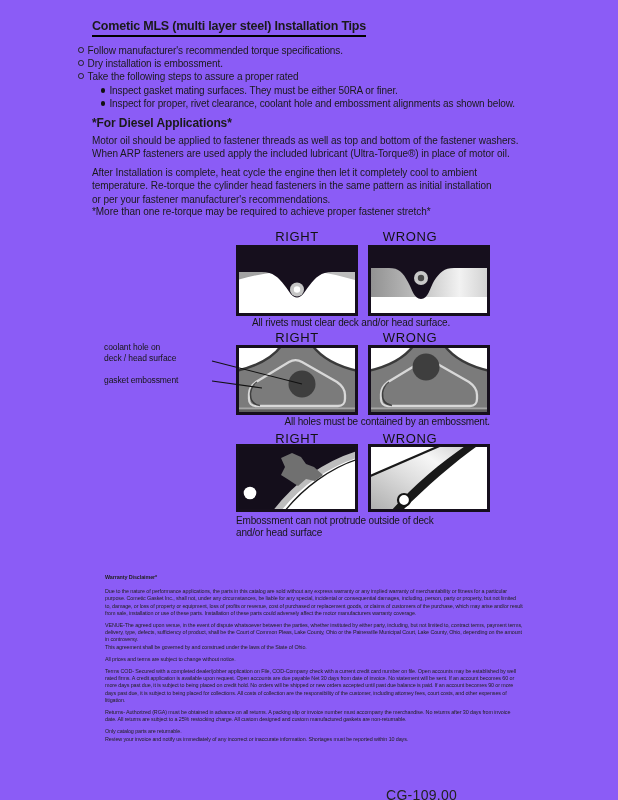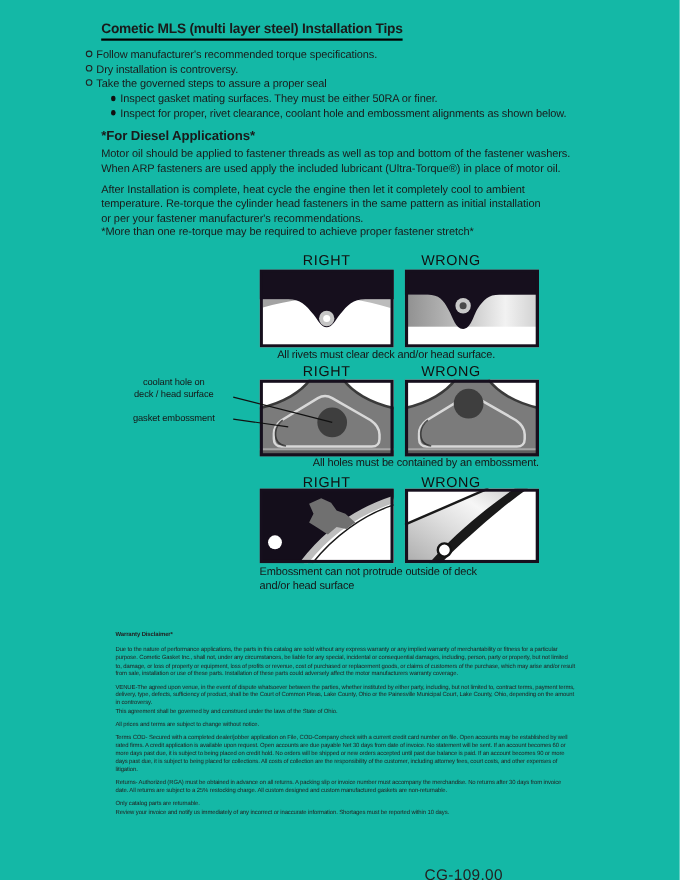--- a/index.html
+++ b/index.html
@@ -1,17 +1,17 @@
 <!DOCTYPE html>
 <html><head>
 <meta charset="utf-8">
 <style>
   html,body{margin:0;padding:0;background:#ffffff;}
   .page{
-    position:relative;width:618px;height:800px;margin:0 auto;background:#14b8a6;
+    position:relative;width:618px;height:800px;margin:0 auto;background:#8b5cf6;
     font-family:"Liberation Sans","DejaVu Sans",sans-serif;color:#1a1a1a;overflow:hidden;
   }
   .abs{position:absolute;}
   .title{
     left:92px;top:19px;font-size:12.5px;font-weight:bold;letter-spacing:-0.2px;
     border-bottom:2px solid #000;padding-bottom:2px;display:inline-block;margin:0;
   }
   .tips{left:78px;top:44px;width:505px;font-size:10px;line-height:13.2px;letter-spacing:-0.1px;}
   .tip{white-space:nowrap;}
   .tip-sub{margin-left:23px;}
@@ -27,43 +27,43 @@
   .col-l{left:236px;}
   .col-r{left:349px;}
   .h-row1{top:229px;}
   .h-row2{top:330px;}
   .h-row3{top:431px;}
   .fig{display:block;}
   .cap{font-size:10px;letter-spacing:-0.15px;color:#161616;}
   .cap1{left:252px;top:317px;}
   .cap2{left:236px;top:416px;width:254px;text-align:right;}
   .cap3{left:236px;top:515px;line-height:12.3px;white-space:pre-line;}
-  .side-label{font-size:8.5px;letter-spacing:-0.1px;color:#161616;text-align:center;width:108px;left:104px;line-height:10.8px;}
+  .side-label{font-size:8.5px;letter-spacing:-0.1px;color:#161616;text-align:left;width:108px;left:104px;line-height:10.8px;}
   .lab1{top:342px;white-space:pre-line;}
   .lab2{top:375px;}
   .leaders{left:104px;top:340px;overflow:visible;}
 
   .legal{left:105px;top:574px;width:418px;font-size:5.4px;line-height:7.2px;letter-spacing:-0.1px;color:#222;}
   .legal-h{font-weight:bold;margin:0 0 7px 0;}
   .legal p{margin:0;white-space:pre-line;}
   .lp{margin-top:5px !important;}
   .lp0{margin-top:0 !important;}
   .doc-code{left:386px;top:755px;font-size:14px;letter-spacing:0.3px;color:#222;margin-top:32px;}
 </style>
 </head>
 <body>
 
 <div class="page">
 
   <h1 class="abs title">Cometic MLS (multi layer steel) Installation Tips</h1>
 
   <div class="abs tips">
     <div class="tip"><span class="mark-o"></span><span>Follow manufacturer's recommended torque specifications.</span></div>
-    <div class="tip"><span class="mark-o"></span><span>Dry installation is controversy.</span></div>
-    <div class="tip"><span class="mark-o"></span><span>Take the governed steps to assure a proper seal</span></div>
+    <div class="tip"><span class="mark-o"></span><span>Dry installation is embossment.</span></div>
+    <div class="tip"><span class="mark-o"></span><span>Take the following steps to assure a proper rated</span></div>
     <div class="tip tip-sub"><span class="mark-f"></span><span>Inspect gasket mating surfaces.  They must be either 50RA or finer.</span></div>
     <div class="tip tip-sub"><span class="mark-f"></span><span>Inspect for proper, rivet clearance, coolant hole and embossment alignments as shown below.</span></div>
   </div>
 
   <h2 class="abs diesel-h">*For Diesel Applications*</h2>
   <div class="abs para p1">Motor oil should be applied to fastener threads as well as top and bottom of the fastener washers.
 When ARP fasteners are used apply the included lubricant (Ultra-Torque®) in place of motor oil.</div>
   <div class="abs para p2">After Installation is complete, heat cycle the engine then let it completely cool to ambient
 temperature. Re-torque the cylinder head fasteners in the same pattern as initial installation
 or per your fastener manufacturer's recommendations.</div>

